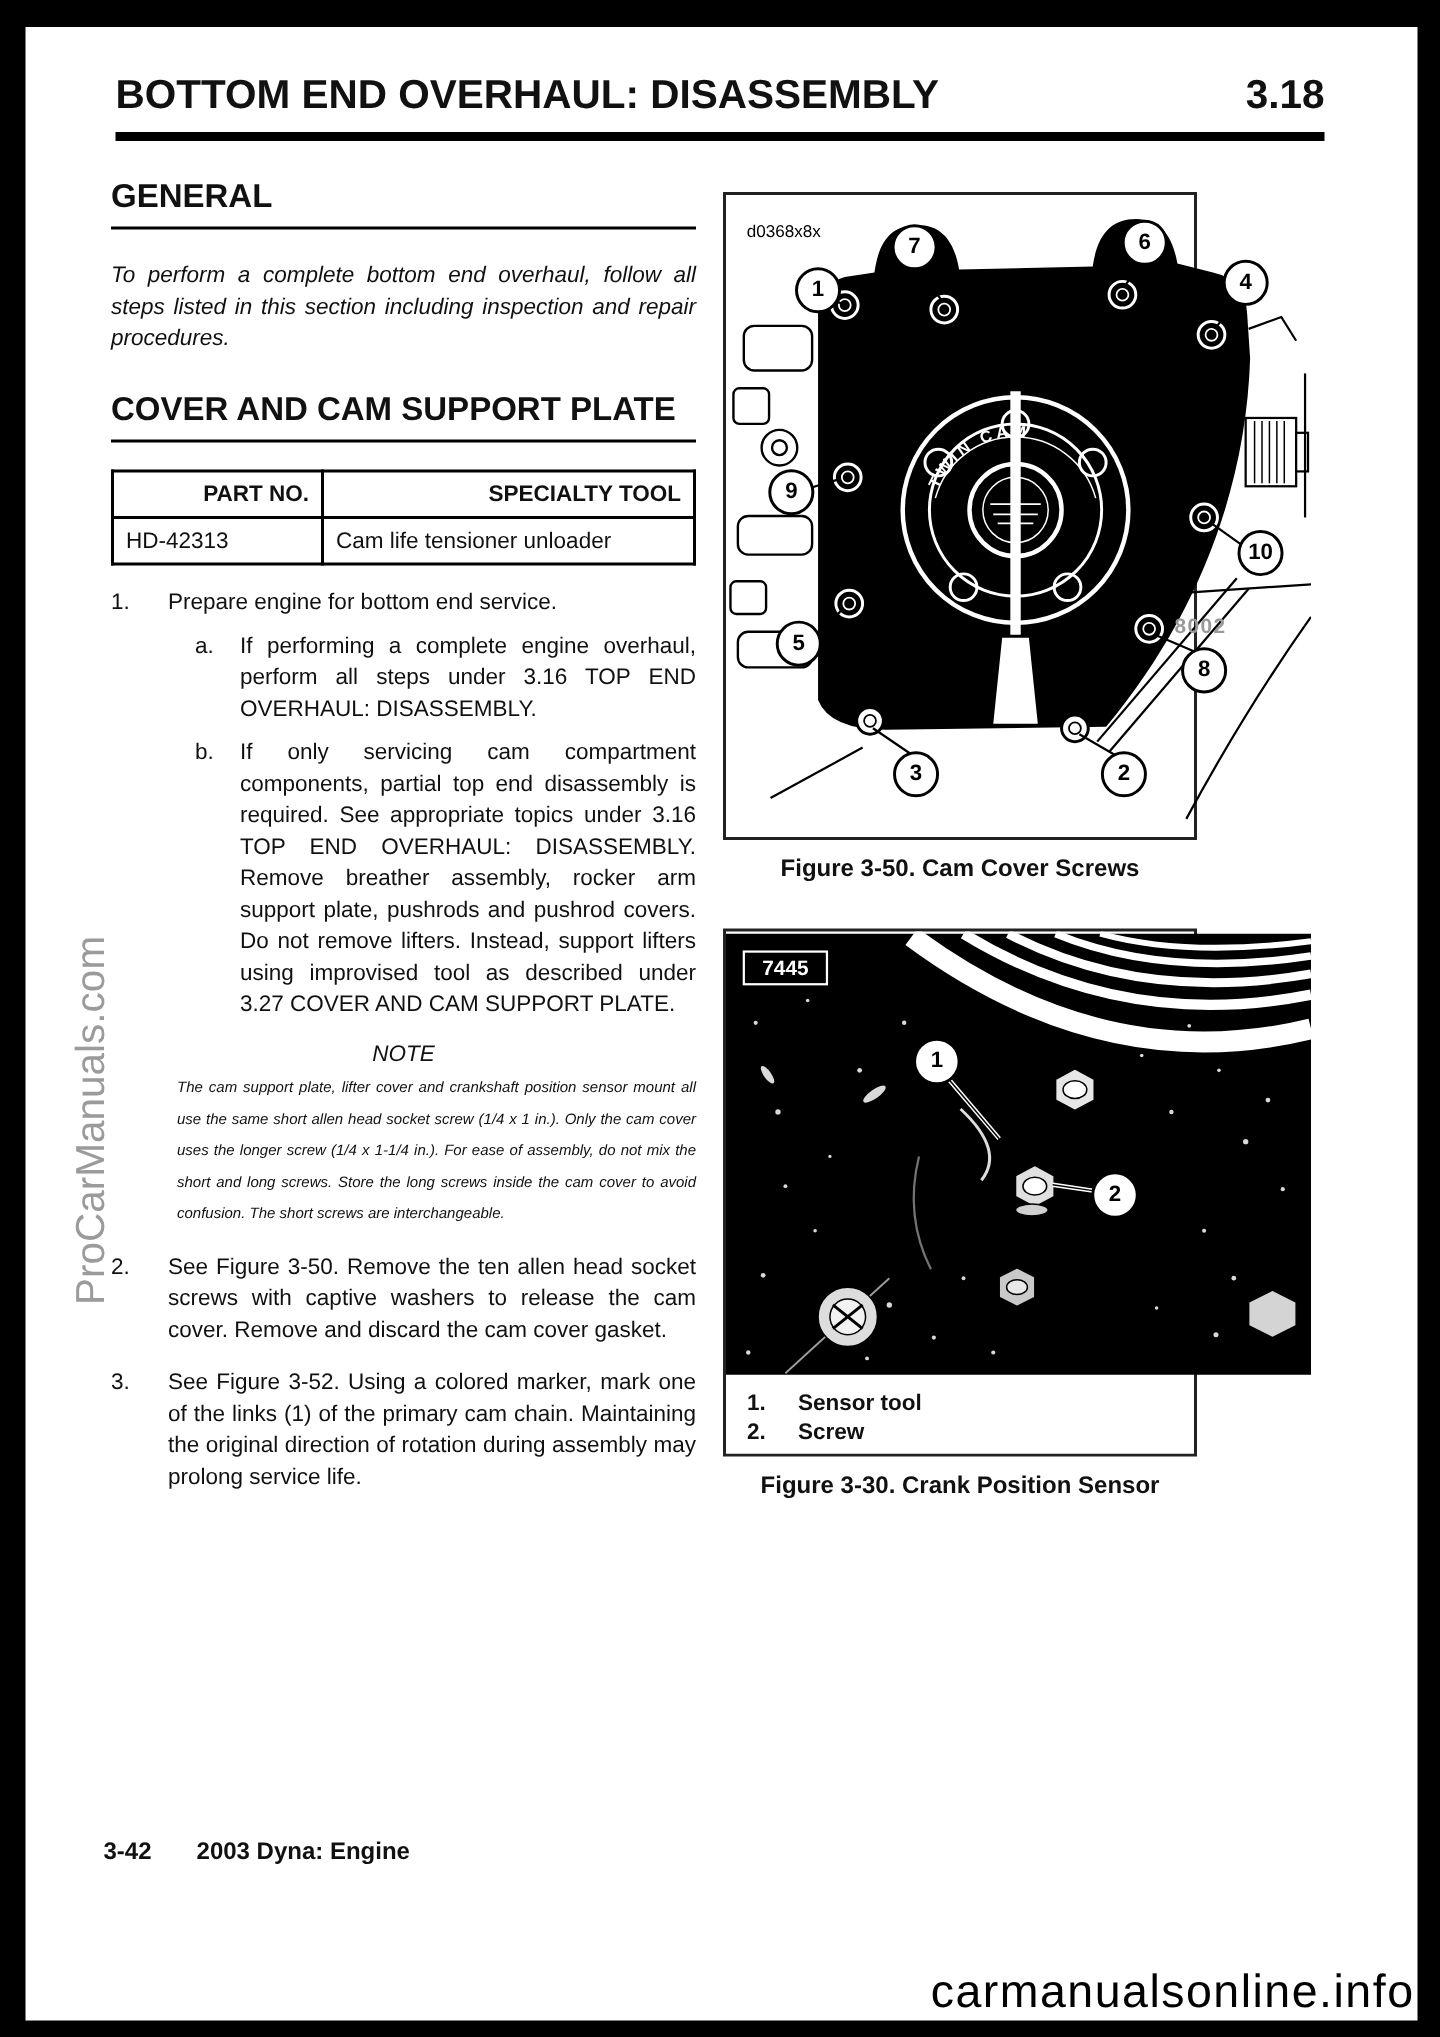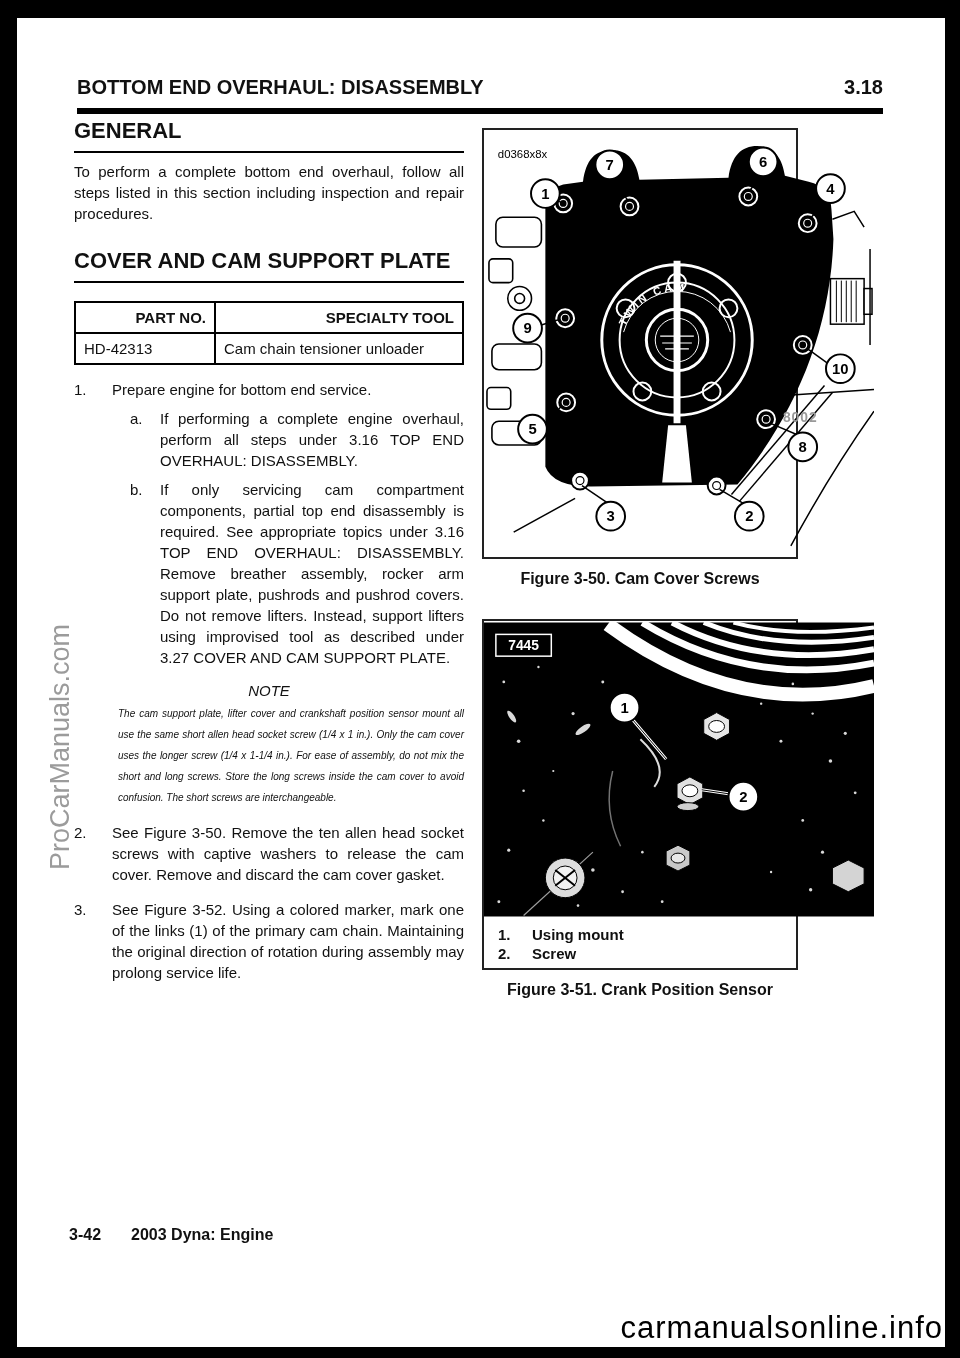--- a/index.html
+++ b/index.html
@@ -11,26 +11,26 @@
   .page{
     position:absolute;left:17px;top:18px;width:928px;height:1329px;
     background:#fff;overflow:hidden;
   }
   
   .page-header{
     position:absolute;left:60px;top:30px;width:806px;
     display:flex;justify-content:space-between;align-items:flex-end;
     border-bottom:6px solid #000;padding-bottom:9px;
   }
-  .page-header .t{font-size:20px;font-weight:bold;letter-spacing:0;margin-top:28px;}
+  .page-header .t{font-size:27px;font-weight:bold;letter-spacing:0;}
   
   .left-col{position:absolute;left:57px;top:102px;width:390px;font-size:15px;line-height:21px;}
   h2.sec{font-size:22px;font-weight:bold;margin:0;padding:0 0 10px 0;border-bottom:2px solid #000;}
   h2.sec.second{margin-top:26px;}
-  .para{margin-top:8px;text-align:justify;}
+  .para{margin-top:20px;text-align:justify;font-style:italic;}
   table.tools{border-collapse:collapse;width:100%;margin-top:18px;}
   table.tools th,table.tools td{border:2px solid #000;font-size:15px;padding:4px 8px;}
   table.tools th{font-weight:bold;text-align:right;}
   table.tools td.c1{width:122px;}
   .step{display:flex;margin-top:14px;}
   .step .num{flex:none;width:38px;}
   .substep{display:flex;margin:8px 0 0 56px;}
   .substep .num{flex:none;width:30px;}
   .jtxt{flex:1;text-align:justify;}
   .note-h{margin-top:12px;text-align:center;font-style:italic;font-size:15px;}
@@ -75,21 +75,21 @@
     <h2 class="sec second">COVER AND CAM SUPPORT PLATE</h2>
 
     <table class="tools">
       <tbody>
           <tr>
         <th class="c1">PART NO.</th>
         <th>SPECIALTY TOOL</th>
       </tr>
       <tr>
         <td class="c1">HD-42313</td>
-        <td>Cam chain tensioner unloader</td>
+        <td>Cam life tensioner unloader</td>
       </tr>
     </tbody>
       </table>
 
     <div class="step">
       <span class="num">1.</span>
       <span class="jtxt">Prepare engine for bottom end service.</span>
     </div>
     <div class="substep">
       <span class="num">a.</span>
@@ -348,29 +348,29 @@
             </g>
           <g>
               <circle cx="262" cy="176" r="15" fill="#fff" stroke="#000" stroke-width="2"></circle>
               <text x="262" y="176" dominant-baseline="central">2</text>
             </g>
         </g>
       </svg>
       <div class="legend">
         <div class="li">
           <span class="n">1.</span>
-          <span>Using mount</span>
+          <span>Sensor tool</span>
         </div>
         <div class="li">
           <span class="n">2.</span>
           <span>Screw</span>
         </div>
       </div>
     </div>
-    <div class="fig-caption">Figure 3-51. Crank Position Sensor</div>
+    <div class="fig-caption">Figure 3-30. Crank Position Sensor</div>
   </div>
 
   <div class="footer">
     <span>3-42</span><span>2003 Dyna: Engine</span>
   </div>
 
   <div class="wm-left">ProCarManuals.com</div>
   <div class="wm-site">carmanualsonline.info</div>
 
 </div>

